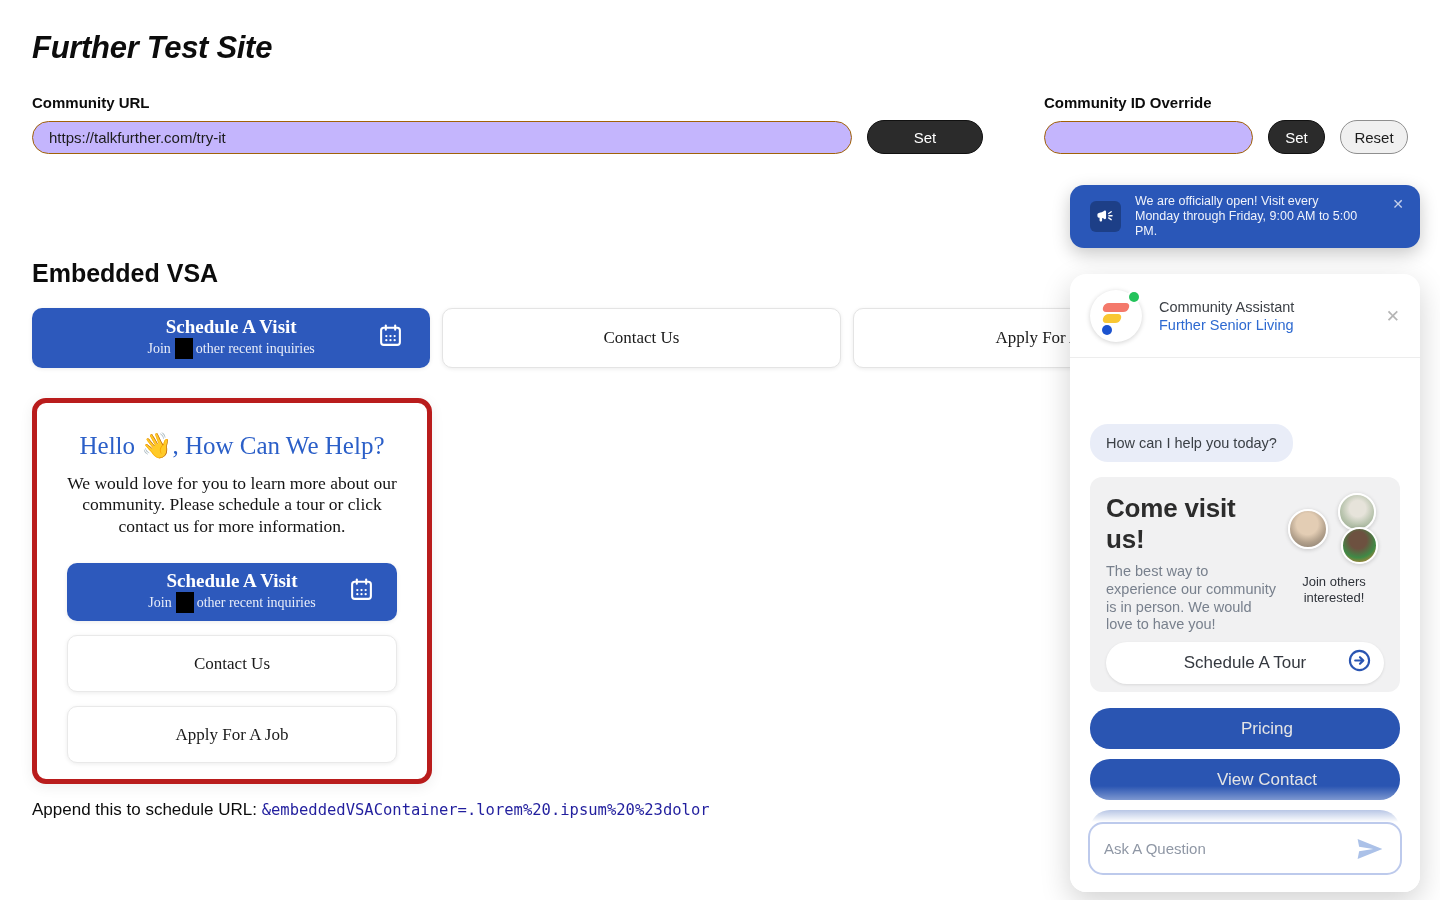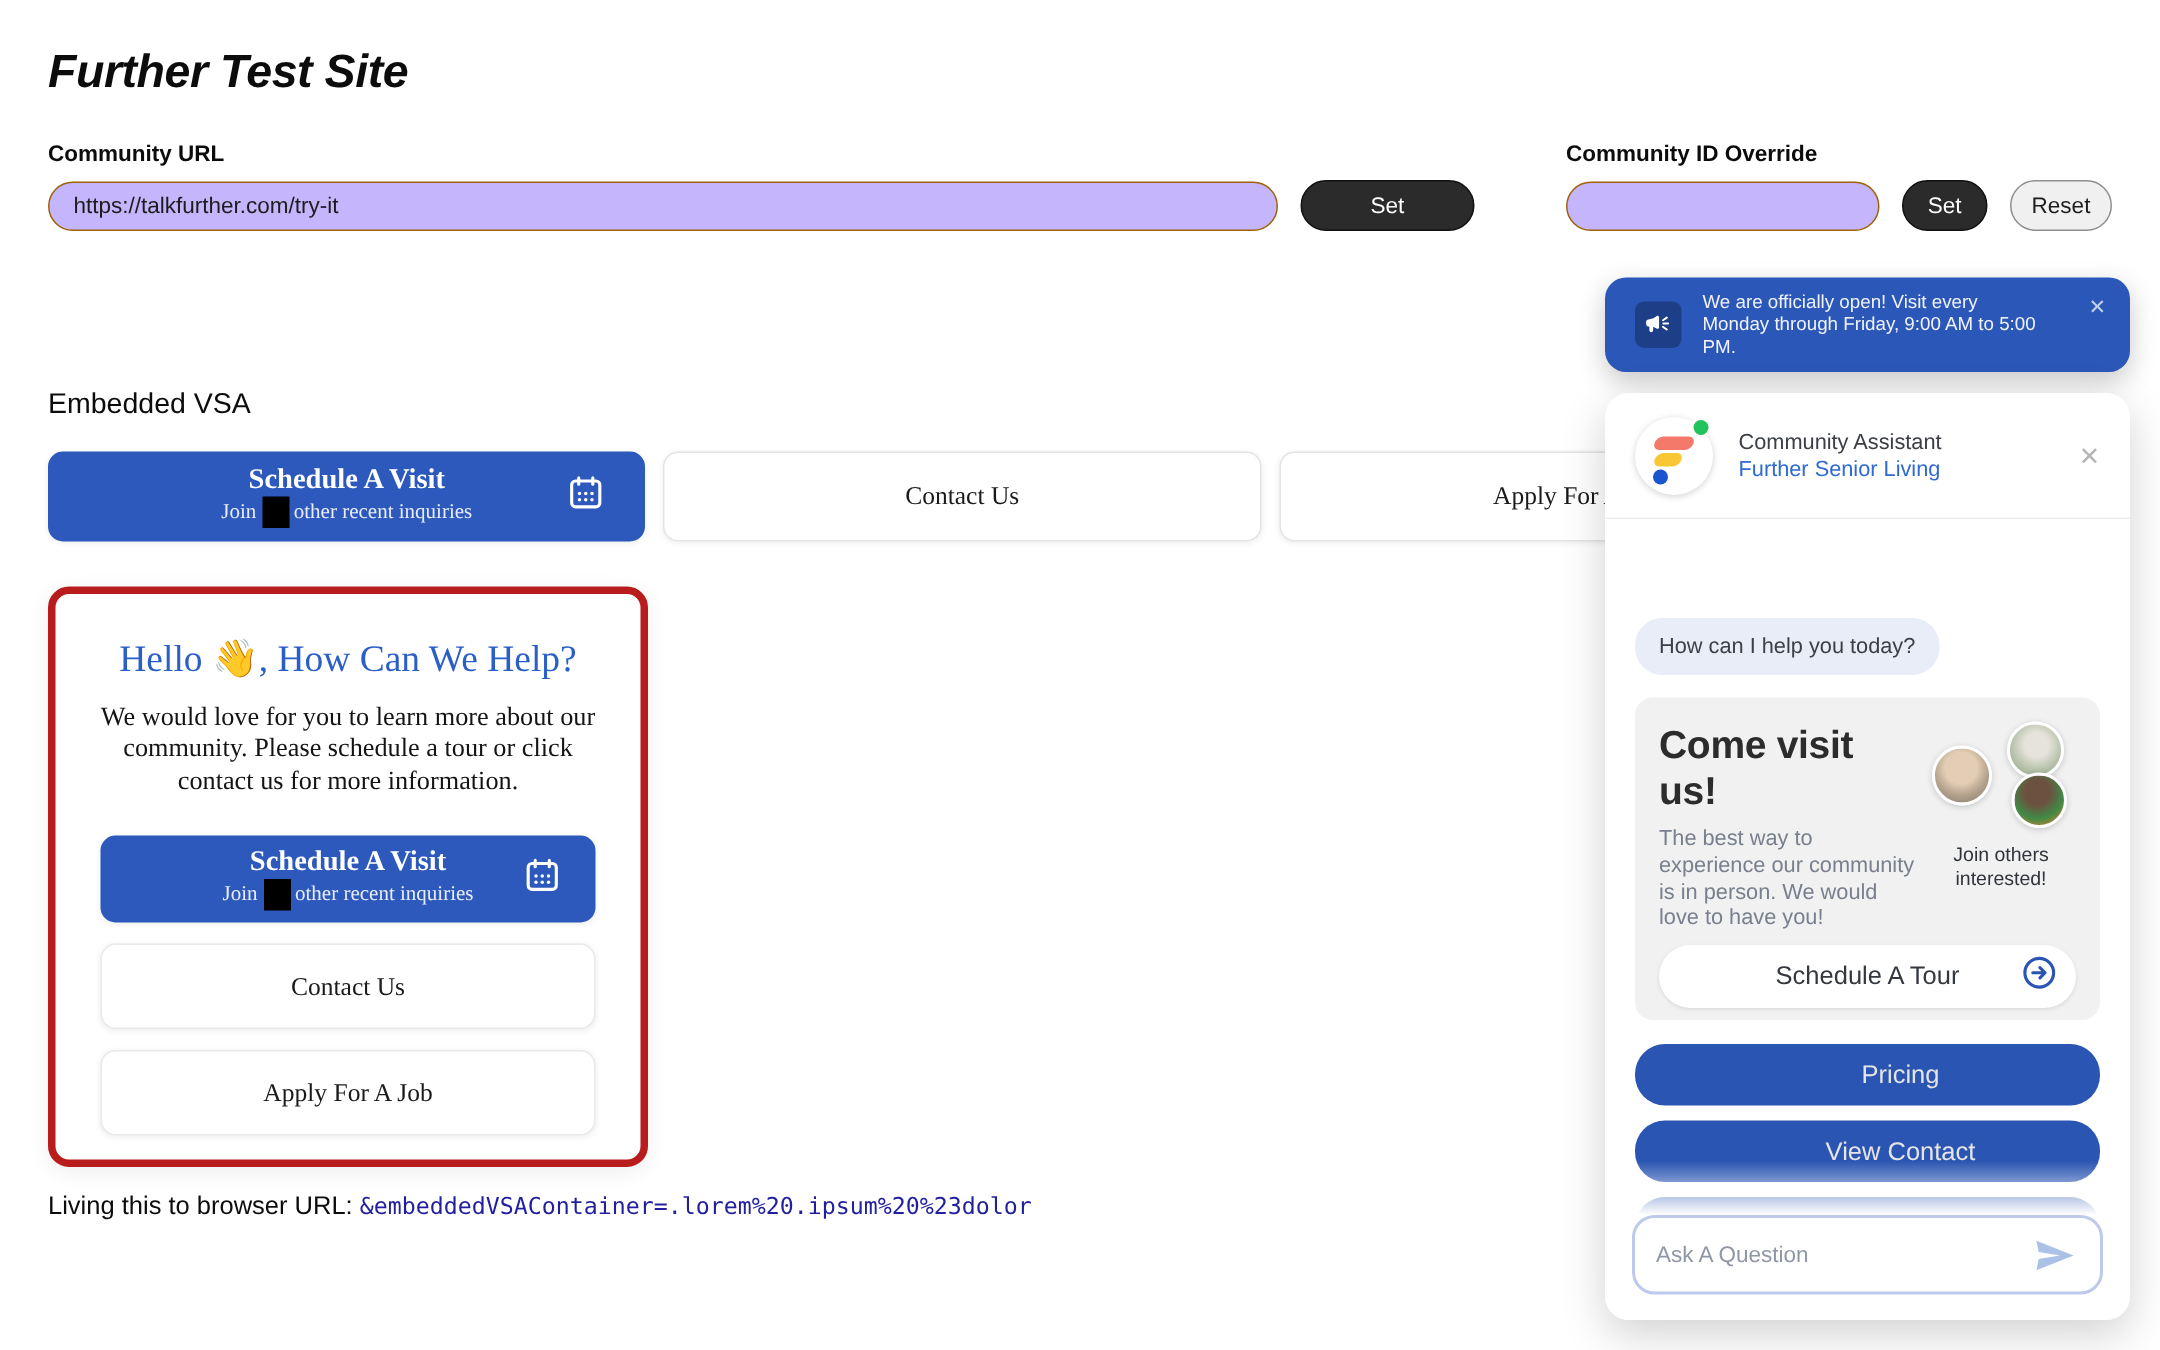--- a/index.html
+++ b/index.html
@@ -19,21 +19,21 @@
                 border-radius:17px; padding:0 16px; font-size:15px; color:#1c1c1c;
                 font-family:"Liberation Sans",sans-serif; outline:none; }
   .btn { height:34px; border-radius:17px; font-size:15px; font-family:"Liberation Sans",sans-serif;
          display:flex; align-items:center; justify-content:center; cursor:pointer; }
   .btn.dark  { background:#2b2b2b; color:#fff; border:1px solid #111; }
   .btn.light { background:#f0f0f0; color:#1c1c1c; border:1px solid #8f8f8f; }
   .btn.w-set-big { width:116px; }
   .btn.w-set { width:57px; }
   .btn.w-reset { width:68px; }
 
-  .section-heading { margin-top:105px; font-size:19px; font-weight:normal; color:#0c0c0c; }
+  .section-heading { margin-top:105px; font-size:25px; font-weight:bold; color:#0c0c0c; }
   .section-heading .selectors { font-style:italic; }
   .section-heading.custom { margin-top:34px; }
 
   .vsa-row { width:1219px; margin-top:20px; display:grid; grid-template-columns:repeat(3,1fr); gap:12px; }
   .vsa-btn { height:60px; border-radius:10px; background:#fff; border:1px solid #e4e4e4;
              box-shadow:0 1px 4px rgba(0,0,0,.08); font-family:"Liberation Serif","DejaVu Serif",serif;
              font-size:17px; color:#1a1a1a; display:flex; align-items:center; justify-content:center;
              position:relative; cursor:pointer; }
   .vsa-btn.primary { background:#2d59bc; border:none; color:#fff; flex-direction:column; gap:1px; }
   .vsa-btn .t1 { font-weight:bold; font-size:19px; line-height:1.1; }
@@ -57,21 +57,21 @@
   
   .banner { position:absolute; left:1070px; top:185px; width:350px; height:63px; background:#2a57b8;
             border-radius:14px; box-shadow:0 6px 18px rgba(0,0,0,.22); display:flex; align-items:center;
             padding:0 16px 0 20px; z-index:40; }
   .banner-icon-tile { width:31px; height:31px; border-radius:6px; background:#1d3f87; flex:0 0 auto;
                       display:flex; align-items:center; justify-content:center; }
   .banner-text { margin-left:14px; color:#f0f3fb; font-size:12.5px; line-height:1.2; width:228px; }
   .banner-close { position:absolute; right:16px; top:11px; color:#c4cfea; font-size:14px; cursor:pointer; }
 
   
-  .chat-panel { position:absolute; left:1070px; top:262px; width:350px; height:618px; background:#fff;
+  .chat-panel { position:absolute; left:1070px; top:274px; width:350px; height:618px; background:#fff;
                 border-radius:16px; box-shadow:0 10px 30px rgba(0,0,0,.18); z-index:41; overflow:hidden; }
   .chat-header { height:84px; display:flex; align-items:center; padding:0 20px; position:relative;
                  border-bottom:1px solid #ededed; }
   .chat-avatar { width:52px; height:52px; border-radius:50%; background:#fff; position:relative; flex:0 0 auto;
                  box-shadow:0 1px 5px rgba(0,0,0,.18); }
   .logo-bar { position:absolute; border-radius:5px; transform:skewX(-18deg); }
   .logo-bar.red    { left:13px; top:13px; width:26px; height:9px; background:#f4796b; }
   .logo-bar.yellow { left:13px; top:24px; width:18px; height:9px; background:#f9c733; }
   .logo-dot-blue  { position:absolute; left:12px; top:35px; width:10px; height:10px; border-radius:50%; background:#1c53cf; }
   .logo-dot-green { position:absolute; right:3px; top:2px; width:10px; height:10px; border-radius:50%;
@@ -197,21 +197,21 @@
             <circle cx="12" cy="16.5" r="1.1" fill="#fff"></circle>
             <circle cx="16" cy="16.5" r="1.1" fill="#fff"></circle>
           </svg>
       </span>
     </button>
     <button class="vsa-btn secondary">Contact Us</button>
     <button class="vsa-btn secondary">Apply For A Job</button>
   </div>
 
 
-  <p class="append-line"><span>Living this to browser URL: </span><span class="append-code">&amp;embeddedVSAContainer=.lorem%20.ipsum%20%23dolor</span></p>
+  <p class="append-line"><span>Append this to schedule URL: </span><span class="append-code">&amp;embeddedVSAContainer=.lorem%20.ipsum%20%23dolor</span></p>
 
 </div>
 
 <div class="banner">
   <div class="banner-icon-tile">
     <svg width="19" height="19" viewBox="0 0 24 24">
         <path fill="#fff" d="M10.5 4.8C8.6 6.3 6.2 7.2 3.7 7.5c-1.1.1-1.9 1-1.9 2.1v1.8c0 1.1.8 2 1.9 2.1l.8.1v3.1c0 .9.7 1.6 1.6 1.6s1.6-.7 1.6-1.6v-2.9c1 .2 1.9.6 2.8 1.3.9.7 2.2 0 2.2-1.1V5.9c0-1.1-1.3-1.8-2.2-1.1z"></path>
         <path d="M16 8.2l3.2-2.2M16.3 11h4M16 13.8l3.2 2.2" stroke="#fff" stroke-width="1.7" stroke-linecap="round" fill="none"></path>
       </svg>
   </div>

